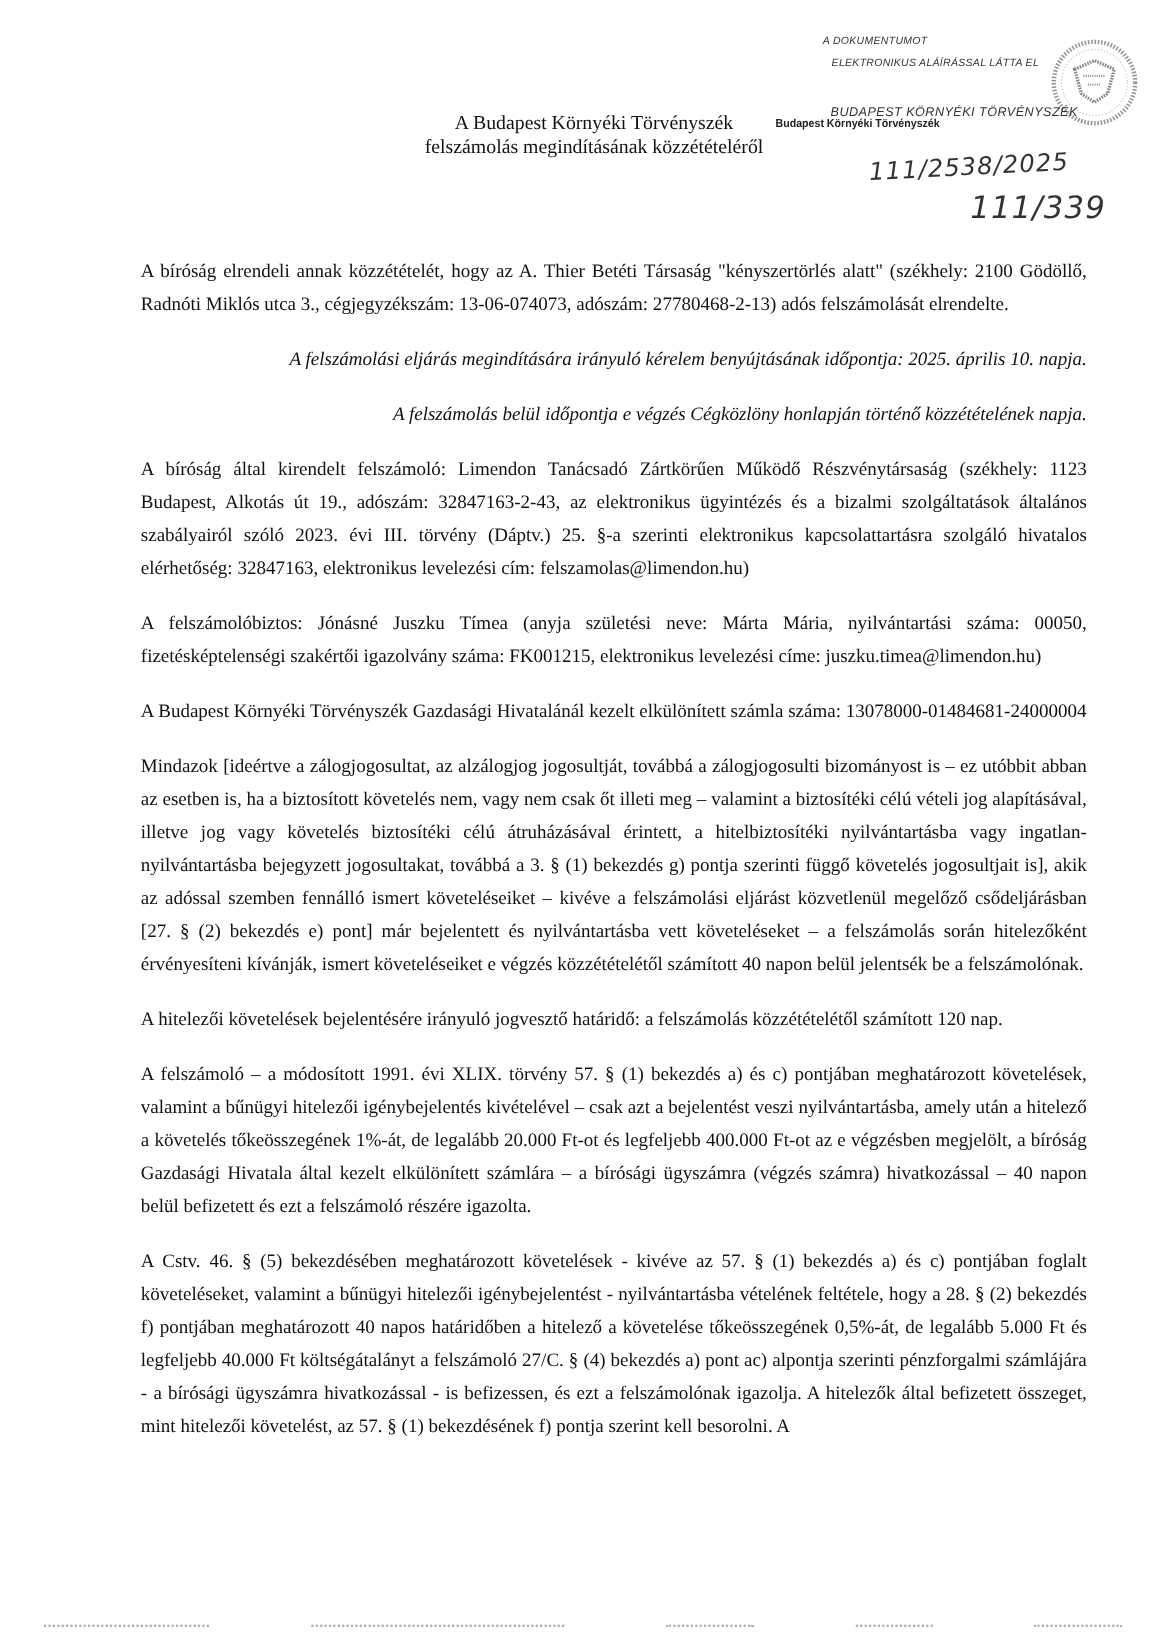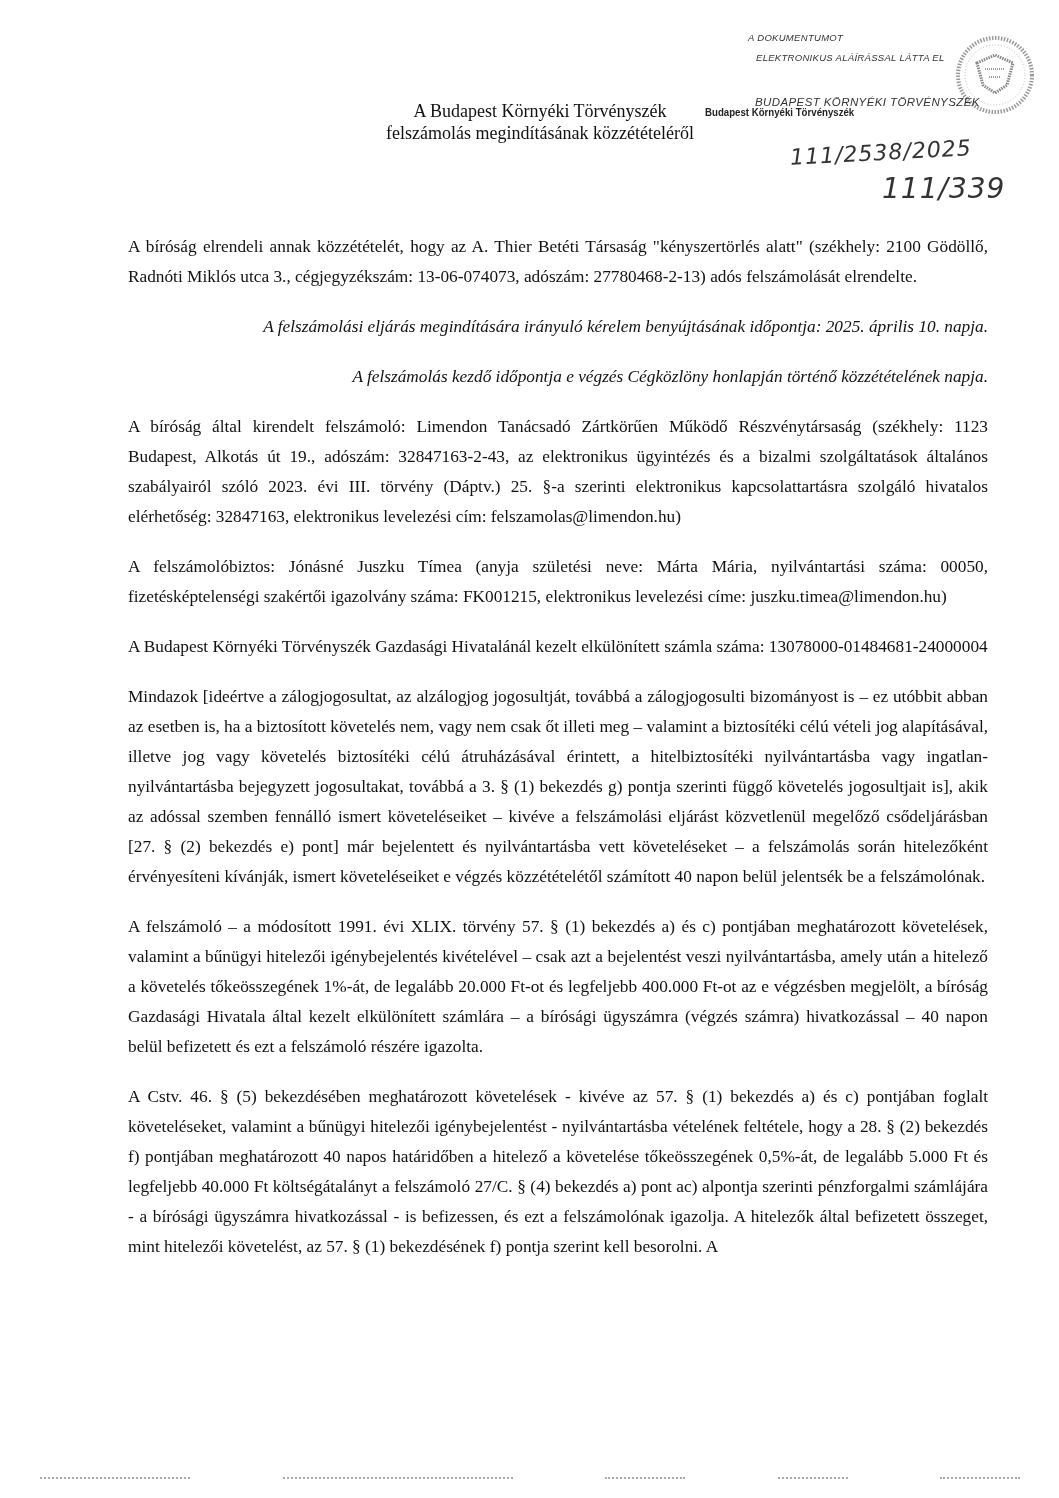--- a/index.html
+++ b/index.html
@@ -71,25 +71,26 @@
 <div class="handwriting" id="hw2">111/339</div>
 
 <div class="title-block">
   <div>A Budapest Környéki Törvényszék</div>
   <div>felszámolás megindításának közzétételéről</div>
 </div>
 
 <div class="content">
   <p>A bíróság elrendeli annak közzétételét, hogy az A. Thier Betéti Társaság "kényszertörlés alatt" (székhely: 2100 Gödöllő, Radnóti Miklós utca 3., cégjegyzékszám: 13-06-074073, adószám: 27780468-2-13) adós felszámolását elrendelte.</p>
   <p class="nojust">A felszámolási eljárás megindítására irányuló kérelem benyújtásának időpontja: 2025. április 10. napja.</p>
-  <p class="nojust">A felszámolás kezdő időpontja e végzés Cégközlöny honlapján történő közzétételének napja.</p>
+  <p class="nojust">A felszámolás belül időpontja e végzés Cégközlöny honlapján történő közzétételének napja.</p>
   <p>A bíróság által kirendelt felszámoló: Limendon Tanácsadó Zártkörűen Működő Részvénytársaság (székhely: 1123 Budapest, Alkotás út 19., adószám: 32847163-2-43, az elektronikus ügyintézés és a bizalmi szolgáltatások általános szabályairól szóló 2023. évi III. törvény (Dáptv.) 25. §-a szerinti elektronikus kapcsolattartásra szolgáló hivatalos elérhetőség: 32847163, elektronikus levelezési cím: felszamolas@limendon.hu)</p>
   <p>A felszámolóbiztos: Jónásné Juszku Tímea (anyja születési neve: Márta Mária, nyilvántartási száma: 00050, fizetésképtelenségi szakértői igazolvány száma: FK001215, elektronikus levelezési címe: juszku.timea@limendon.hu)</p>
   <p>A Budapest Környéki Törvényszék Gazdasági Hivatalánál kezelt elkülönített számla száma: 13078000-01484681-24000004</p>
   <p>Mindazok [ideértve a zálogjogosultat, az alzálogjog jogosultját, továbbá a zálogjogosulti bizományost is – ez utóbbit abban az esetben is, ha a biztosított követelés nem, vagy nem csak őt illeti meg – valamint a biztosítéki célú vételi jog alapításával, illetve jog vagy követelés biztosítéki célú átruházásával érintett, a hitelbiztosítéki nyilvántartásba vagy ingatlan-nyilvántartásba bejegyzett jogosultakat, továbbá a 3. § (1) bekezdés g) pontja szerinti függő követelés jogosultjait is], akik az adóssal szemben fennálló ismert követeléseiket – kivéve a felszámolási eljárást közvetlenül megelőző csődeljárásban [27. § (2) bekezdés e) pont] már bejelentett és nyilvántartásba vett követeléseket – a felszámolás során hitelezőként érvényesíteni kívánják, ismert követeléseiket e végzés közzétételétől számított 40 napon belül jelentsék be a felszámolónak.</p>
+  <p>A hitelezői követelések bejelentésére irányuló jogvesztő határidő: a felszámolás közzétételétől számított 120 nap.</p>
   <p>A felszámoló – a módosított 1991. évi XLIX. törvény 57. § (1) bekezdés a) és c) pontjában meghatározott követelések, valamint a bűnügyi hitelezői igénybejelentés kivételével – csak azt a bejelentést veszi nyilvántartásba, amely után a hitelező a követelés tőkeösszegének 1%-át, de legalább 20.000 Ft-ot és legfeljebb 400.000 Ft-ot az e végzésben megjelölt, a bíróság Gazdasági Hivatala által kezelt elkülönített számlára – a bírósági ügyszámra (végzés számra) hivatkozással – 40 napon belül befizetett és ezt a felszámoló részére igazolta.</p>
   <p>A Cstv. 46. § (5) bekezdésében meghatározott követelések - kivéve az 57. § (1) bekezdés a) és c) pontjában foglalt követeléseket, valamint a bűnügyi hitelezői igénybejelentést - nyilvántartásba vételének feltétele, hogy a 28. § (2) bekezdés f) pontjában meghatározott 40 napos határidőben a hitelező a követelése tőkeösszegének 0,5%-át, de legalább 5.000 Ft és legfeljebb 40.000 Ft költségátalányt a felszámoló 27/C. § (4) bekezdés a) pont ac) alpontja szerinti pénzforgalmi számlájára - a bírósági ügyszámra hivatkozással - is befizessen, és ezt a felszámolónak igazolja. A hitelezők által befizetett összeget, mint hitelezői követelést, az 57. § (1) bekezdésének f) pontja szerint kell besorolni. A</p>
 </div>
 
 <div class="footer-dots">
   <span style="width:150px"></span>
   <span style="width:230px"></span>
   <span style="width:80px"></span>
   <span style="width:70px"></span>
   <span style="width:80px"></span>

